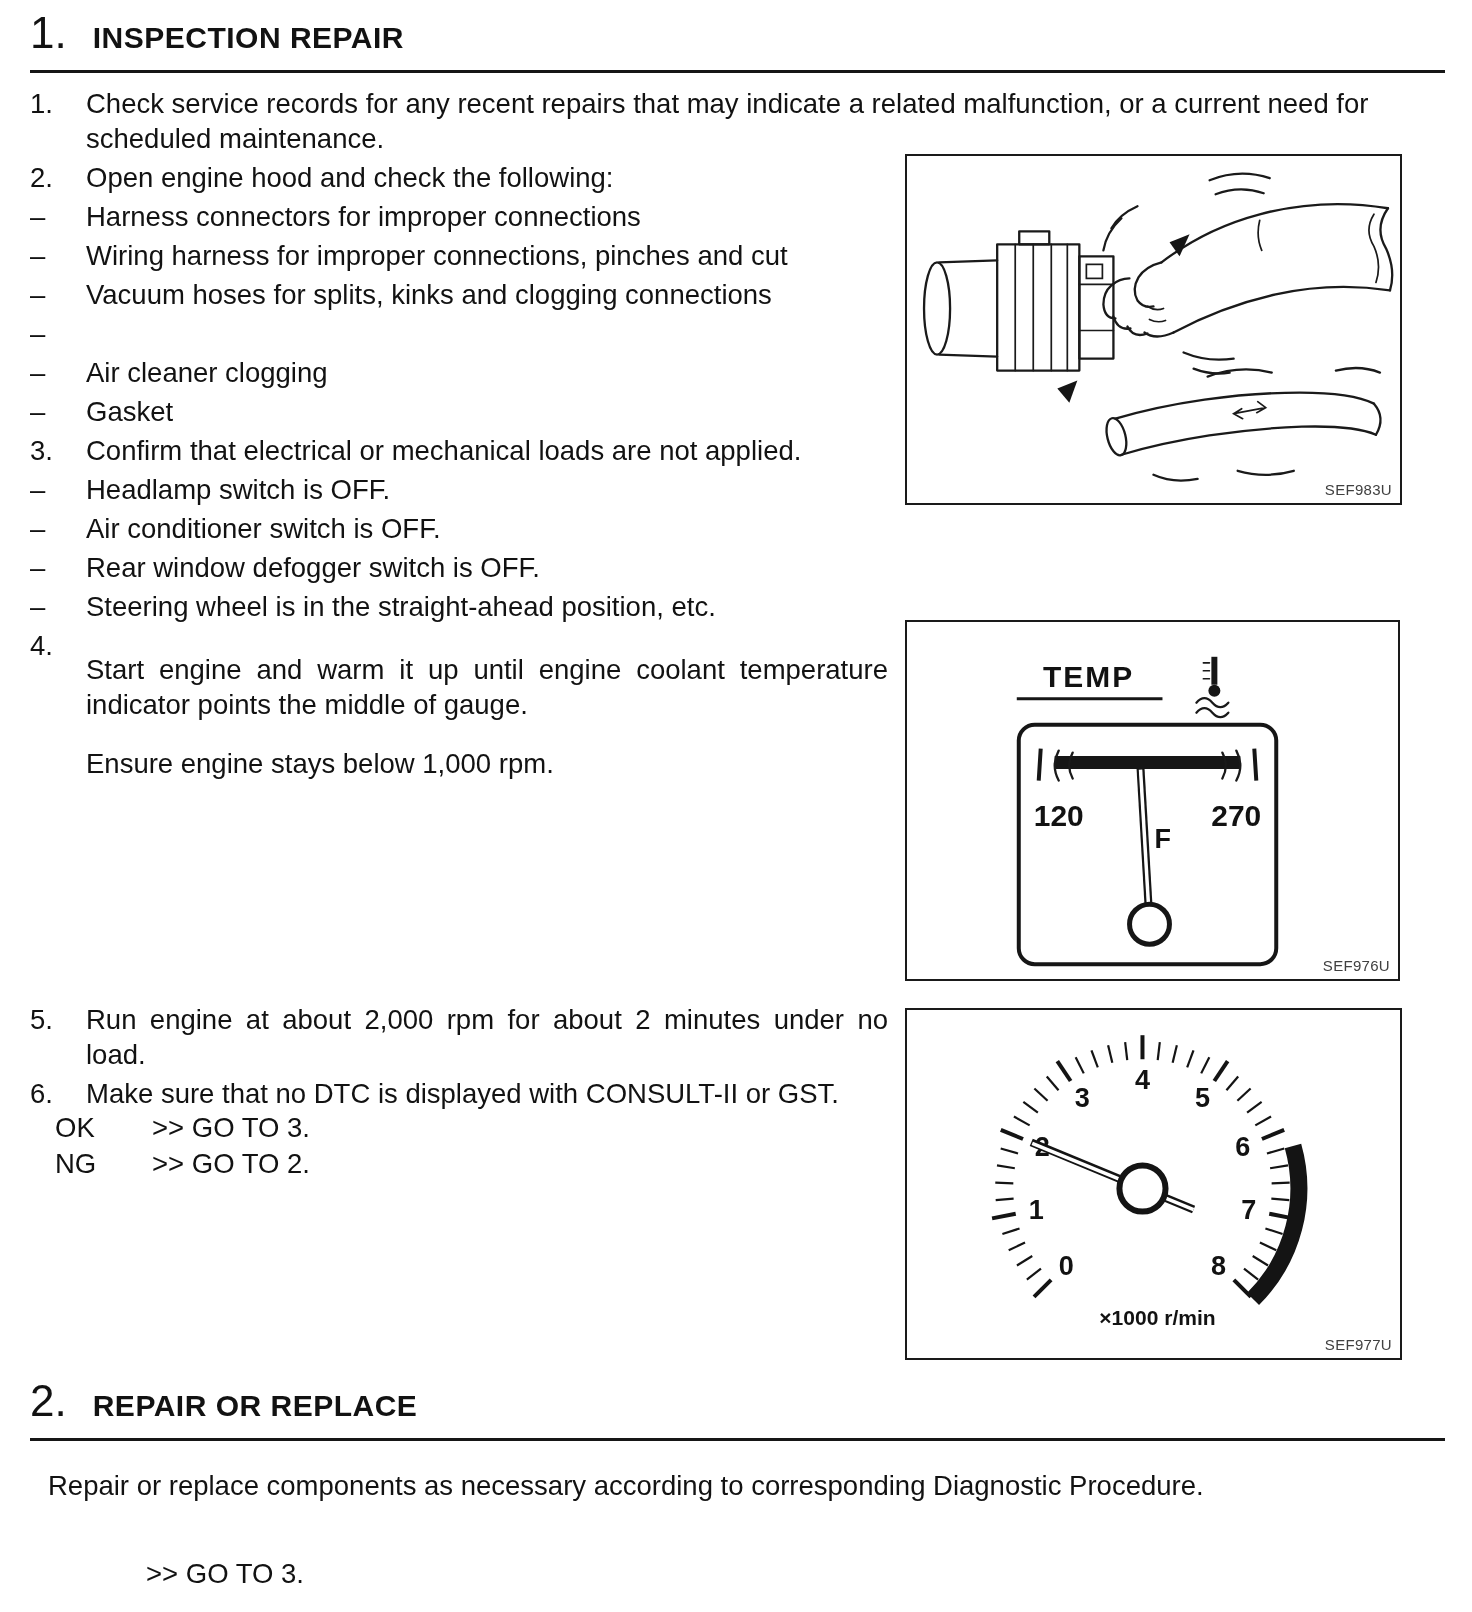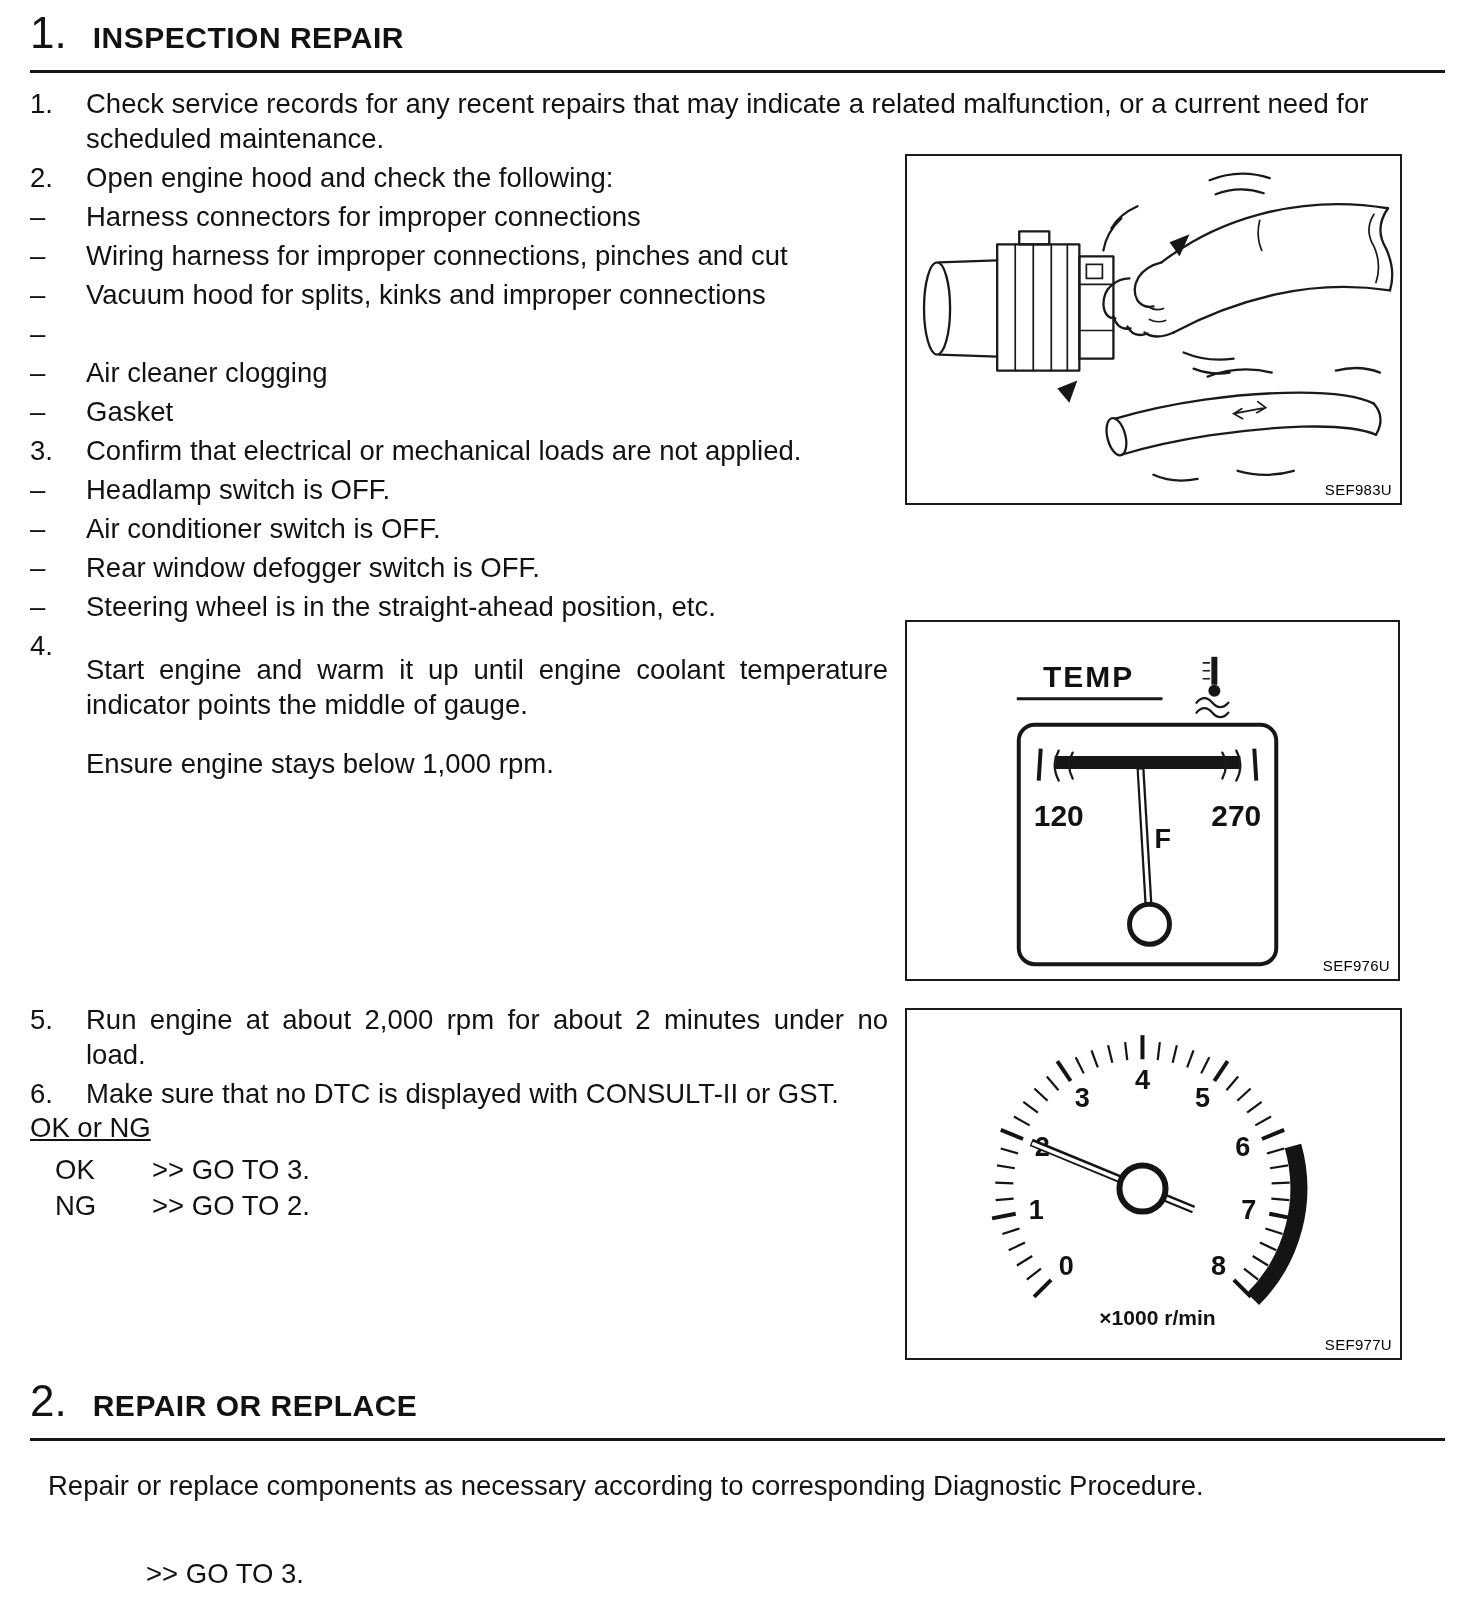--- a/index.html
+++ b/index.html
@@ -39,21 +39,21 @@
   .body-text { position:absolute; left:48px; width:1412px; font-size:27.5px; line-height:36px; }
   .goto-line { position:absolute; left:146px; font-size:27.5px; }
 
   
   .fig {
     position:absolute; border:2.5px solid #1a1a1a; background:#fff;
   }
   .fig svg { display:block; width:100%; height:100%; }
   .figcode {
     position:absolute; right:8px; bottom:5px;
-    font-size:15px; color:#000000; letter-spacing:.3px;
+    font-size:15px; color:#404040; letter-spacing:.3px;
   }
   .sk { stroke:#1a1a1a; stroke-width:2.3; fill:none; stroke-linecap:round; stroke-linejoin:round; }
   .skthin { stroke:#1a1a1a; stroke-width:1.7; fill:none; stroke-linecap:round; }
   .fillb { fill:#161616; stroke:none; }
   svg text { font-family:"Liberation Sans", sans-serif; fill:#121212; }
 </style>
 </head>
 <body>
 
 <div class="page">
@@ -75,21 +75,21 @@
     <div class="row narrow">
       <span class="marker">–</span>
       <span class="text">Harness connectors for improper connections</span>
     </div>
     <div class="row narrow">
       <span class="marker">–</span>
       <span class="text">Wiring harness for improper connections, pinches and cut</span>
     </div>
     <div class="row narrow">
       <span class="marker">–</span>
-      <span class="text">Vacuum hood for splits, kinks and improper connections</span>
+      <span class="text">Vacuum hoses for splits, kinks and clogging connections</span>
     </div>
     <div class="row narrow">
       <span class="marker">–</span>
     </div>
     <div class="row narrow">
       <span class="marker">–</span>
       <span class="text">Air cleaner clogging</span>
     </div>
     <div class="row narrow">
       <span class="marker">–</span>
@@ -129,21 +129,20 @@
       <span class="marker">5.</span>
       <span class="text just">Run engine at about 2,000 rpm for about 2 minutes under no load.</span>
     </div>
     <div class="row narrow">
       <span class="marker">6.</span>
       <span class="text">Make sure that no DTC is displayed with CONSULT-II or GST.</span>
     </div>
   </div>
 
   <div class="okng" style="top:1110px;">
-    <div class="okng-title">OK or NG</div>
     <div class="drow">
       <span class="dlabel">OK</span>
       <span class="daction">&gt;&gt; GO TO 3.</span>
     </div>
     <div class="drow">
       <span class="dlabel">NG</span>
       <span class="daction">&gt;&gt; GO TO 2.</span>
     </div>
   </div>
 

